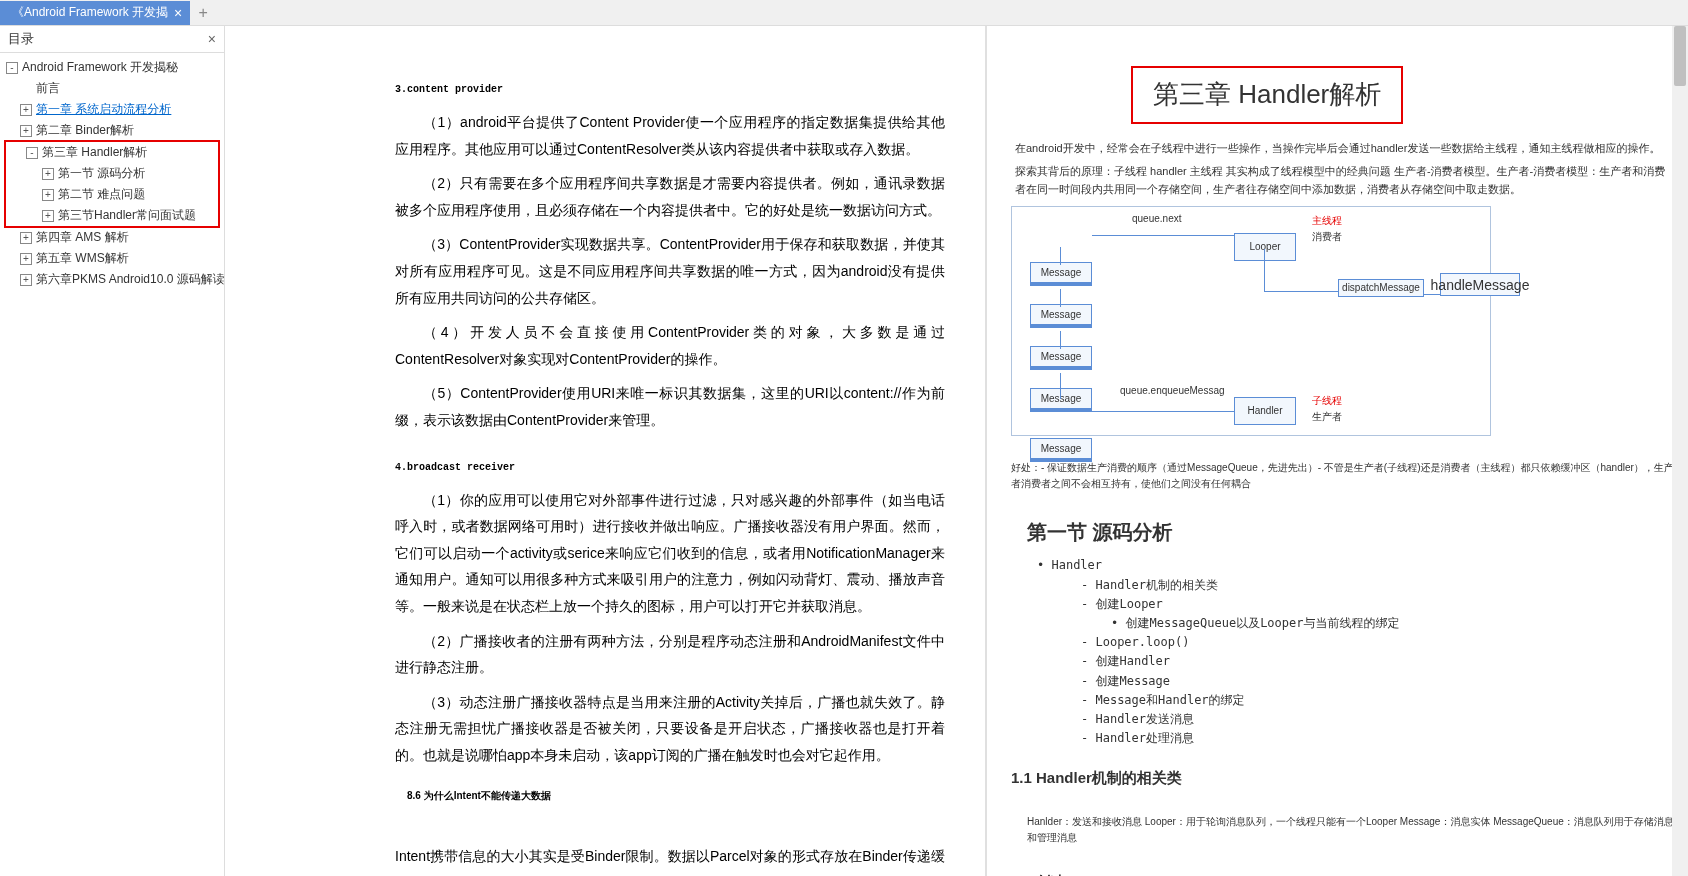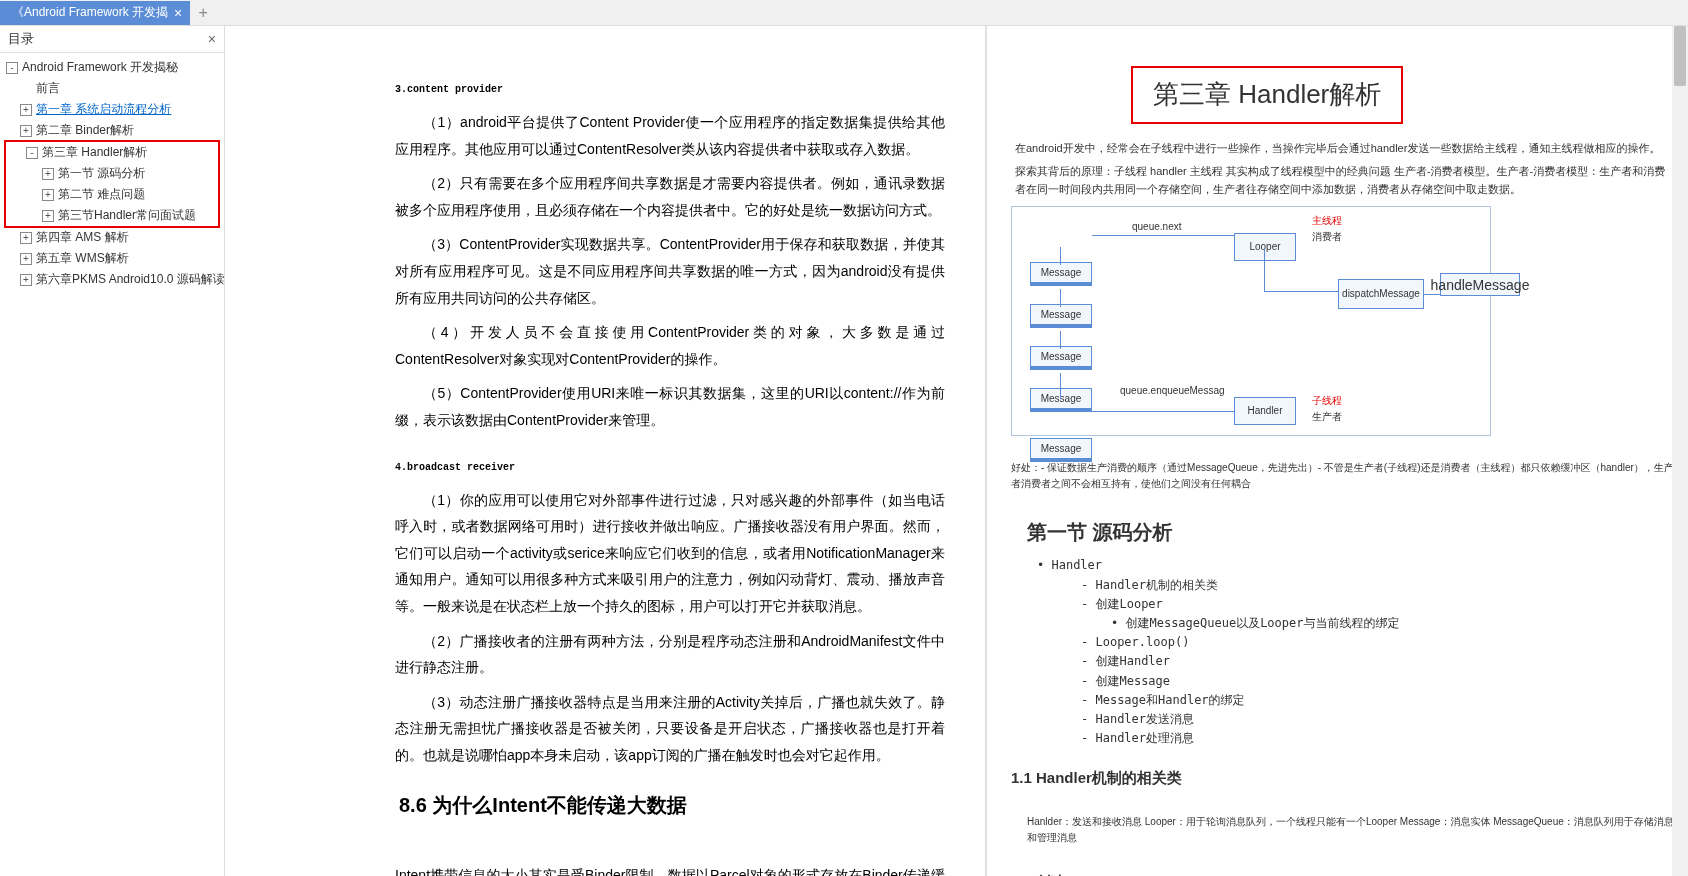--- a/index.html
+++ b/index.html
@@ -21,21 +21,21 @@
   .tree-item.level-2 { padding-left: 36px; }
   .tree-expand { width: 12px; height: 12px; border: 1px solid #888; display: inline-flex; align-items: center; justify-content: center; margin-right: 4px; font-size: 10px; line-height: 1; color: #555; flex-shrink: 0; }
   .tree-spacer { width: 16px; display: inline-block; flex-shrink: 0; }
   .tree-link { color: #0066cc; text-decoration: underline; }
   .highlight-box { border: 2px solid #e60000; margin: -1px 4px -1px 4px; }
   
   .content { flex: 1; display: flex; overflow: hidden; }
   
   .page-left { width: 760px; padding: 30px 40px 0 170px; font-size: 14px; line-height: 1.9; color: #000; overflow: hidden; }
   .page-left h3 { font-size: 10px; font-weight: bold; margin: 24px 0 10px; font-family: Liberation Mono, monospace; }
-  .page-left h4 { font-size: 20px; font-weight: bold; margin: 18px 4px 10px; }
+  .page-left h4 { font-size: 10px; font-weight: bold; margin: 18px 12px 10px; }
   .page-left p { margin: 8px 0; text-align: justify; }
   .page-left .indent { text-indent: 2em; }
   
   .divider { width: 2px; background: #e0e0e0; }
   
   .page-right { flex: 1; padding: 24px 12px 0 24px; font-size: 12px; line-height: 1.6; overflow: hidden; position: relative; }
   .chapter-title { font-family: "SimHei", sans-serif; font-size: 26px; border: 2px solid #e60000; display: inline-block; padding: 6px 20px; margin: 16px 0 10px 120px; }
   .right-intro { font-size: 11px; margin: 6px 4px; }
   
   .diagram { border: 1px solid #b0c4de; width: 480px; height: 230px; position: relative; margin: 8px 0 20px; background: #fff; }
@@ -161,29 +161,29 @@
         <div class="dg-box dg-msg" style="top:16px;left:18px">Message</div>
         <div class="dg-box dg-msg" style="top:58px;left:18px">Message</div>
         <div class="dg-box dg-msg" style="top:100px;left:18px">Message</div>
         <div class="dg-box dg-msg" style="top:142px;left:18px">Message</div>
         <div class="dg-box dg-msg" style="top:192px;left:18px">Message</div>
         <div class="dg-arrow-v" style="top:40px;left:48px;height:18px"></div>
         <div class="dg-arrow-v" style="top:82px;left:48px;height:18px"></div>
         <div class="dg-arrow-v" style="top:124px;left:48px;height:18px"></div>
         <div class="dg-arrow-v" style="top:166px;left:48px;height:26px"></div>
 
-        <div class="dg-label" style="top:12px;left:120px">queue.next</div>
+        <div class="dg-label" style="top:4px;left:120px">queue.next</div>
         <div class="dg-arrow-h" style="top:28px;left:80px;width:142px"></div>
         <div class="dg-box" style="top:26px;left:222px;width:62px;height:28px">Looper</div>
         <div class="dg-label red" style="top:6px;left:300px">主线程</div>
         <div class="dg-label" style="top:22px;left:300px">消费者</div>
 
         <div class="dg-arrow-v" style="top:42px;left:252px;height:42px"></div>
         <div class="dg-arrow-h" style="top:84px;left:252px;width:74px"></div>
-        <div class="dg-box" style="top:72px;left:326px;width:86px;height:30px">dispatchMessage</div>
+        <div class="dg-box" style="top:72px;left:326px;width:86px;height:18px">dispatchMessage</div>
         <div class="dg-arrow-h" style="top:87px;left:412px;width:16px"></div>
         <div class="dg-box" style="top:66px;left:428px;width:80px;height:23px;font-size:14px">handleMessage</div>
 
         <div class="dg-label" style="top:176px;left:108px">queue.enqueueMessag</div>
         <div class="dg-arrow-h" style="top:204px;left:80px;width:142px"></div>
         <div class="dg-box" style="top:190px;left:222px;width:62px;height:28px">Handler</div>
         <div class="dg-label red" style="top:186px;left:300px">子线程</div>
         <div class="dg-label" style="top:202px;left:300px">生产者</div>
       </div>
 

